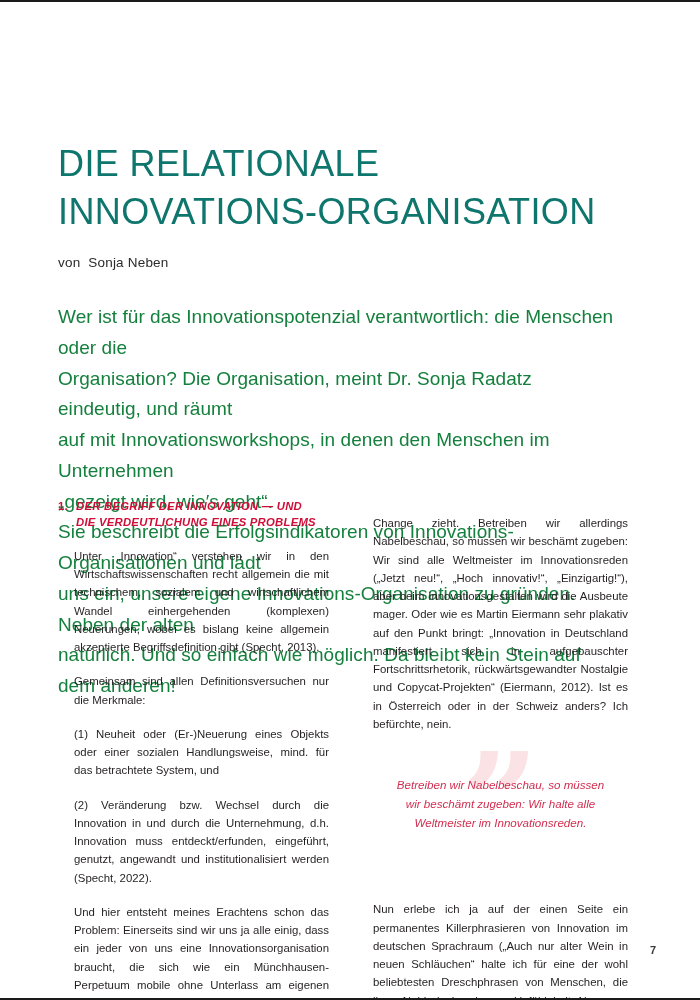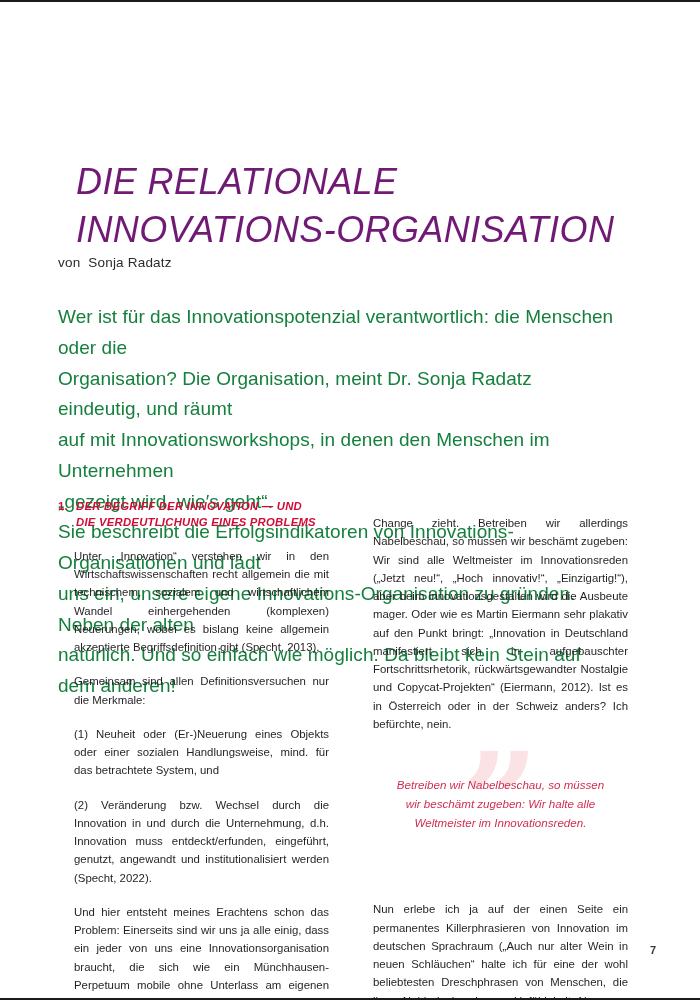--- a/index.html
+++ b/index.html
@@ -23,28 +23,27 @@
   }
 
   
   .title-block {
     position: absolute;
     left: 58px;
     top: 138px;
     width: 580px;
   }
   .doc-title {
-    color: #701a75;
+    color: #0f766e;
     font-size: 36px;
     line-height: 1.33;
     font-weight: 400;
     letter-spacing: 0.4px;
-    margin: 18px;
-    white-space: pre-line;
-    font-style: italic;
+    margin: 0;
+    white-space: pre-line;
   }
   .byline {
     position: absolute;
     left: 58px;
     top: 253px;
     font-size: 13.5px;
     color: #2b2b2b;
     letter-spacing: 0.2px;
     white-space: pre;
   }
@@ -152,21 +151,21 @@
 </head>
 <body>
 
 <div id="page">
 
   <div class="title-block">
     <h1 class="doc-title">DIE RELATIONALE
 INNOVATIONS-ORGANISATION</h1>
   </div>
 
-  <div class="byline">von  Sonja Radatz</div>
+  <div class="byline">von  Sonja Neben</div>
 
   <p class="lead">Wer ist für das Innovationspotenzial verantwortlich: die Menschen oder die
 Organisation? Die Organisation, meint Dr. Sonja Radatz eindeutig, und räumt
 auf mit Innovationsworkshops, in denen den Menschen im Unternehmen
 „gezeigt wird, wie′s geht“.
 Sie beschreibt die Erfolgsindikatoren von Innovations-Organisationen und lädt
 uns ein, unsere eigene Innovations-Organisation zu gründen. Neben der alten
 natürlich. Und so einfach wie möglich. Da bleibt kein Stein auf dem anderen!</p>
 
   <div class="col col-left">

